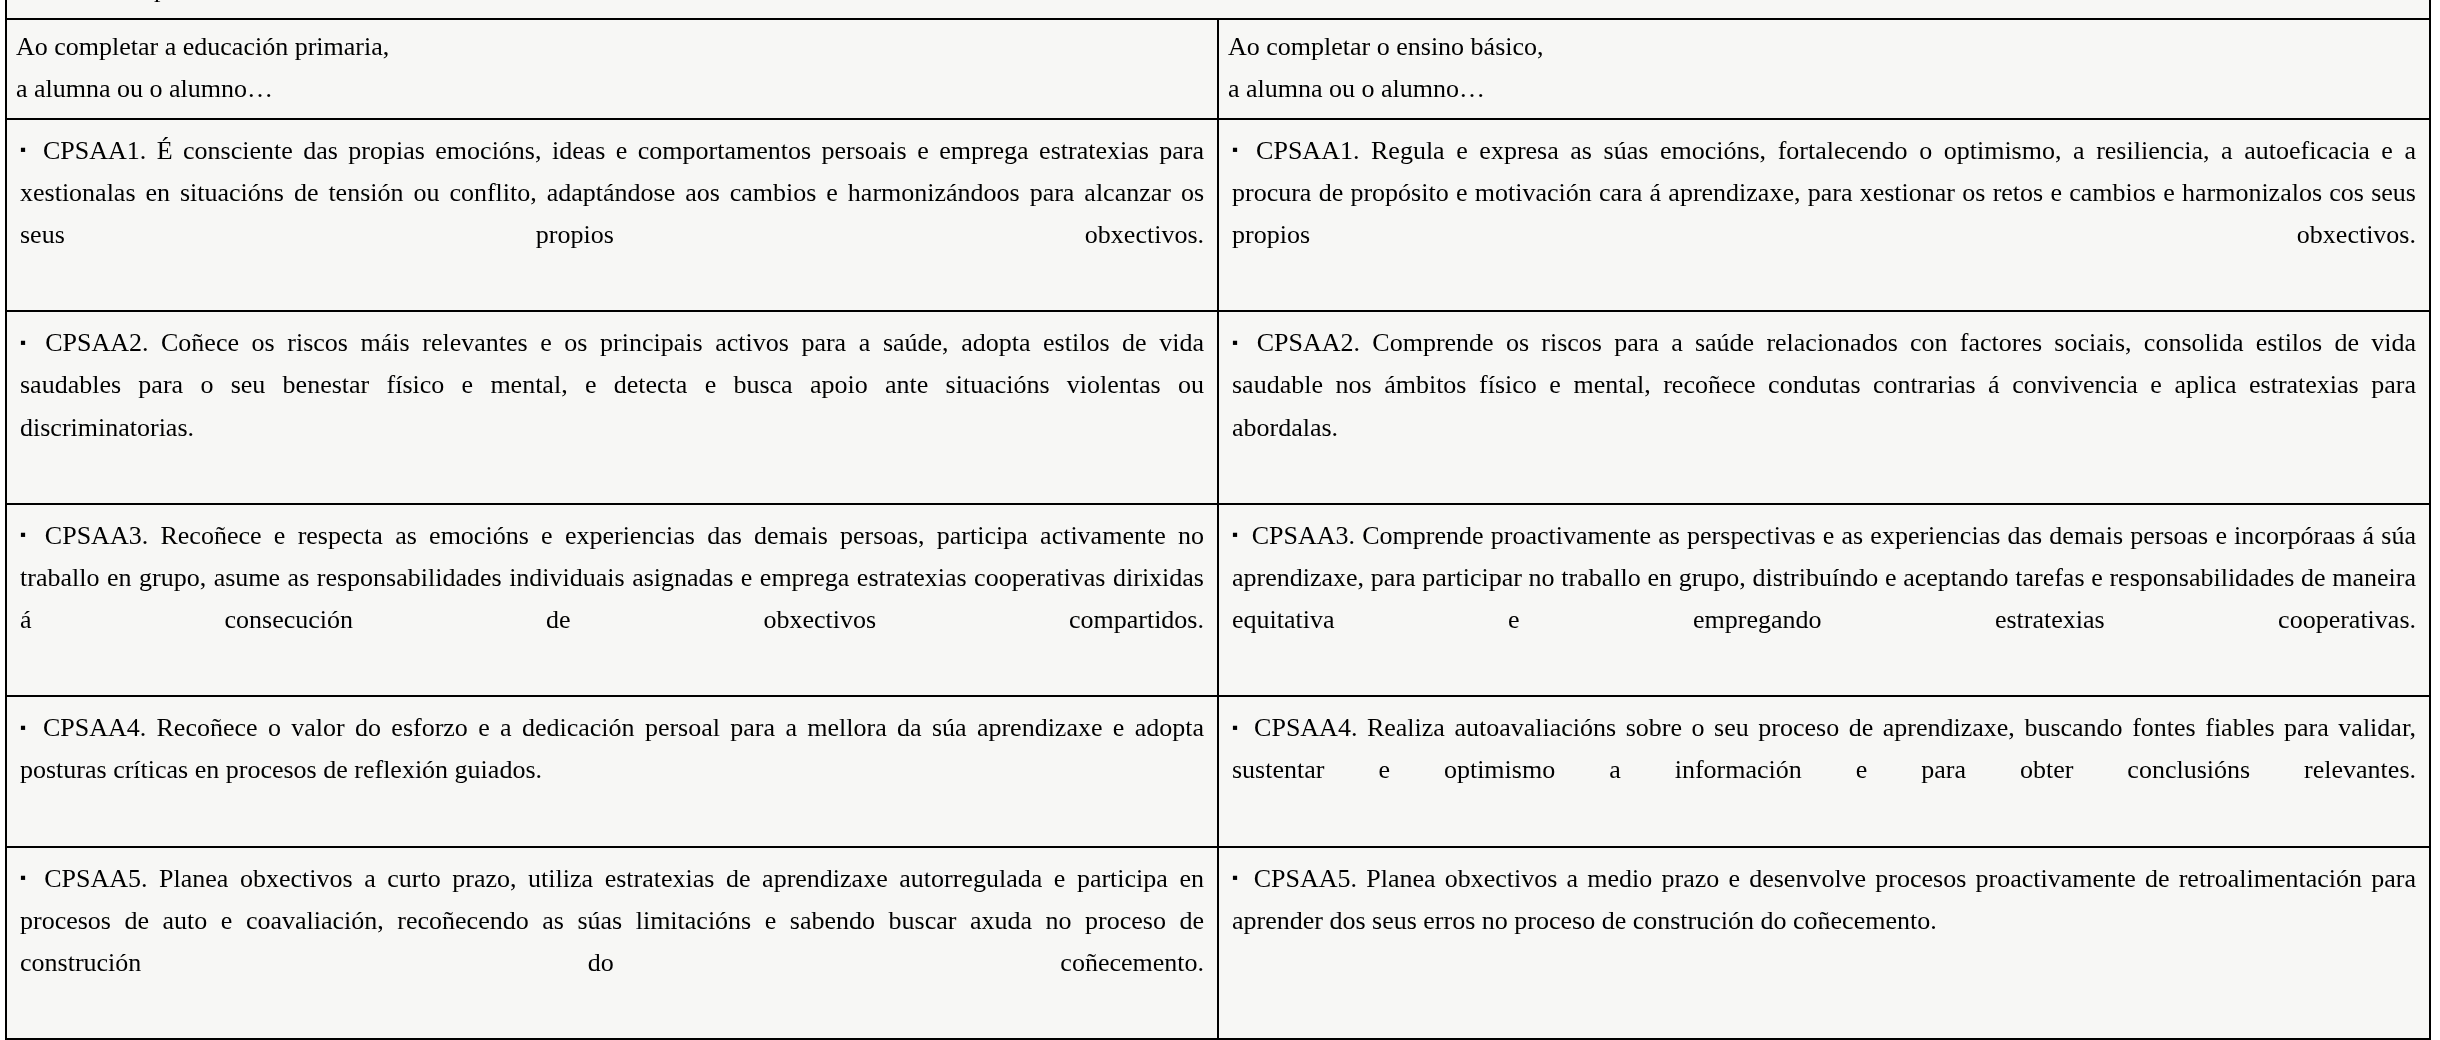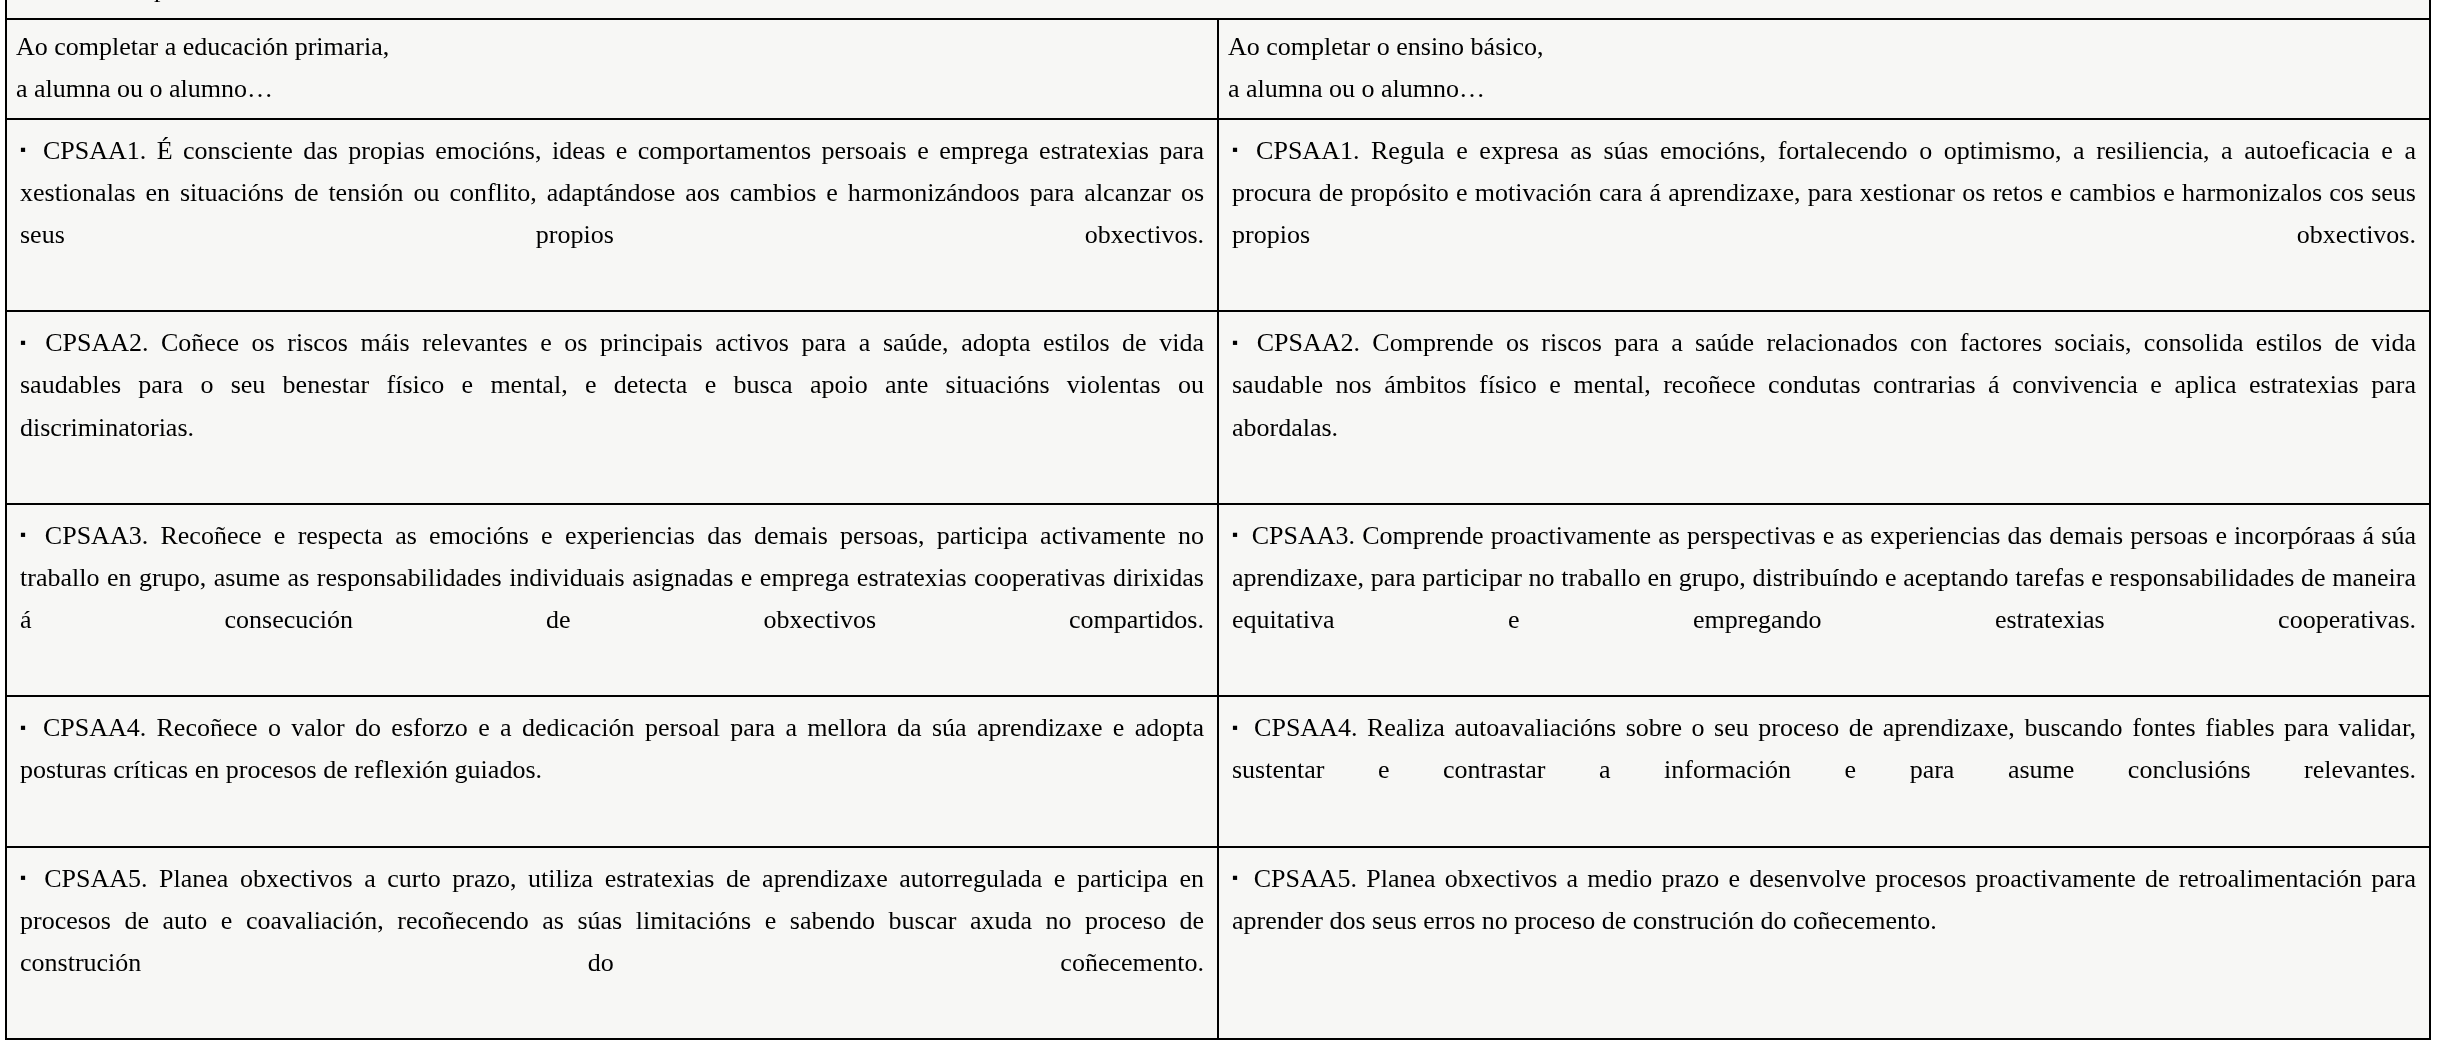--- a/index.html
+++ b/index.html
@@ -133,21 +133,21 @@
         <td class="col-right">
           <p class="desc"><span class="bullet">▪</span><span>CPSAA3. Comprende proactivamente as perspectivas e as experiencias das demais persoas e incorpóraas á súa aprendizaxe, para participar no traballo en grupo, distribuíndo e aceptando tarefas e responsabilidades de maneira equitativa e empregando estratexias cooperativas.</span></p>
         </td>
       </tr>
 
       <tr>
         <td class="col-left">
           <p class="desc ragged"><span class="bullet">▪</span><span>CPSAA4. Recoñece o valor do esforzo e a dedicación persoal para a mellora da súa aprendizaxe e adopta posturas críticas en procesos de reflexión guiados.</span></p>
         </td>
         <td class="col-right">
-          <p class="desc"><span class="bullet">▪</span><span>CPSAA4. Realiza autoavaliacións sobre o seu proceso de aprendizaxe, buscando fontes fiables para validar, sustentar e contrastar a información e para asume conclusións relevantes.</span></p>
+          <p class="desc"><span class="bullet">▪</span><span>CPSAA4. Realiza autoavaliacións sobre o seu proceso de aprendizaxe, buscando fontes fiables para validar, sustentar e optimismo a información e para obter conclusións relevantes.</span></p>
         </td>
       </tr>
 
       <tr>
         <td class="col-left">
           <p class="desc"><span class="bullet">▪</span><span>CPSAA5. Planea obxectivos a curto prazo, utiliza estratexias de aprendizaxe autorregulada e participa en procesos de auto e coavaliación, recoñecendo as súas limitacións e sabendo buscar axuda no proceso de construción do coñecemento.</span></p>
         </td>
         <td class="col-right">
           <p class="desc ragged"><span class="bullet">▪</span><span>CPSAA5. Planea obxectivos a medio prazo e desenvolve procesos proactivamente de retroalimentación para aprender dos seus erros no proceso de construción do coñecemento.</span></p>
         </td>

